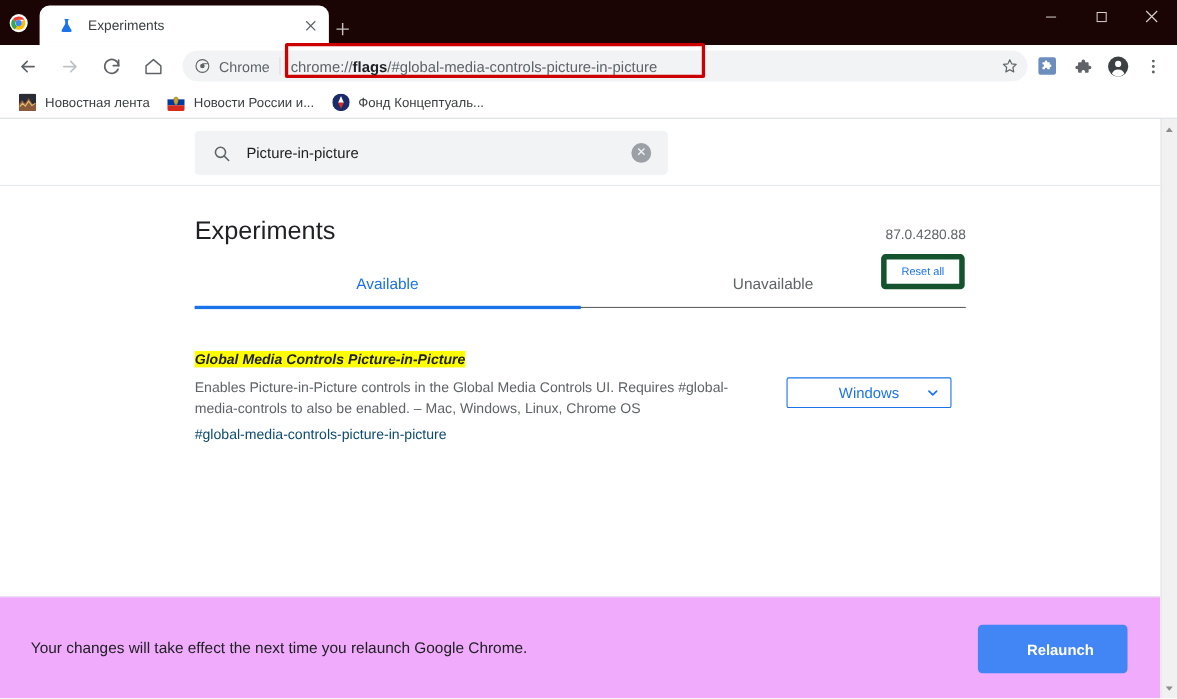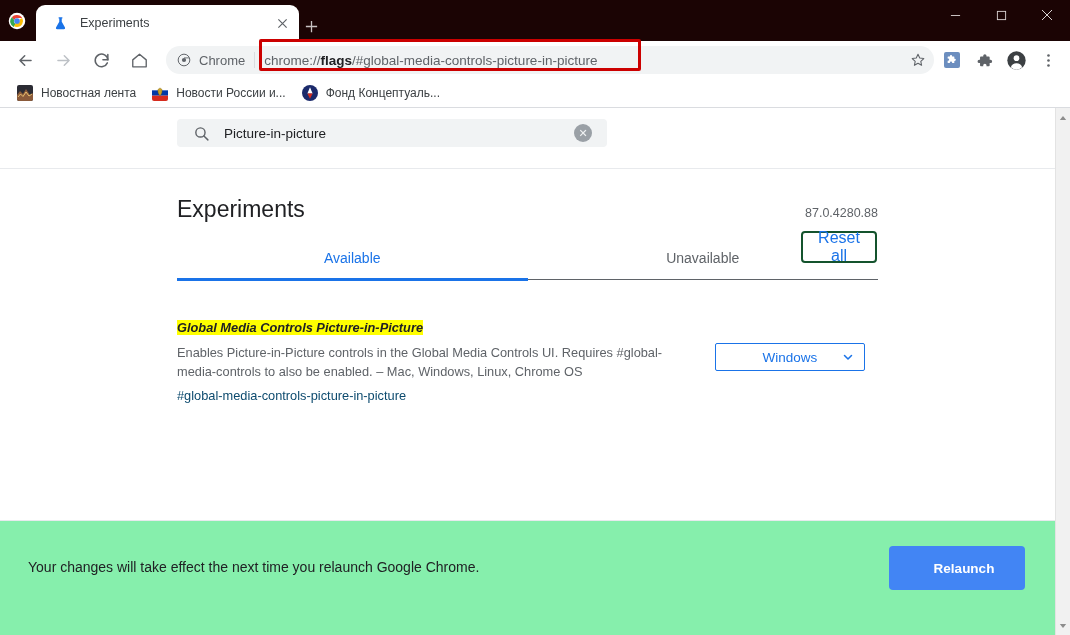--- a/index.html
+++ b/index.html
@@ -263,21 +263,21 @@
     position: relative;
     height: 61px;
     border-bottom: 1px solid #e8eaed;
     box-sizing: border-box;
   }
   .search-field {
     position: absolute;
     left: 177px;
     top: 11px;
     width: 430px;
-    height: 28px;
+    height: 40px;
     background: #f1f3f4;
     border-radius: 4px;
     display: flex;
     align-items: center;
     box-sizing: border-box;
   }
   .search-icon {
     width: 18px; height: 18px;
     margin-left: 15px;
     flex: 0 0 18px;
@@ -302,25 +302,25 @@
     color: #f1f3f4;
     font-size: 11px;
     line-height: 1;
   }
   .reset-all {
     position: absolute;
     left: 801px;
     top: 123px;
     width: 76px;
     height: 32px;
-    border: 2px solid #14532d;
+    border: 5px solid #14532d;
     border-radius: 4px;
     background: #ffffff;
     color: #1a73e8;
-    font-size: 16px;
+    font-size: 10px;
     font-family: "Liberation Sans", sans-serif;
     display: flex;
     align-items: center;
     justify-content: center;
     box-sizing: border-box;
   }
 
   .flags-body {
     position: relative;
     padding-left: 177px;
@@ -422,22 +422,22 @@
     display: flex;
     color: #1a73e8;
   }
 
   
   .relaunch-bar {
     position: absolute;
     left: 0;
     bottom: 0;
     width: 1055px;
-    height: 115px;
-    background: #86efac;
+    height: 93px;
+    background: #f0abfc;
     border-top: 1px solid #e8eaed;
     box-sizing: border-box;
   }
   .relaunch-text {
     position: absolute;
     left: 28px;
     top: 38px;
     font-size: 14px;
     color: #202124;
   }

